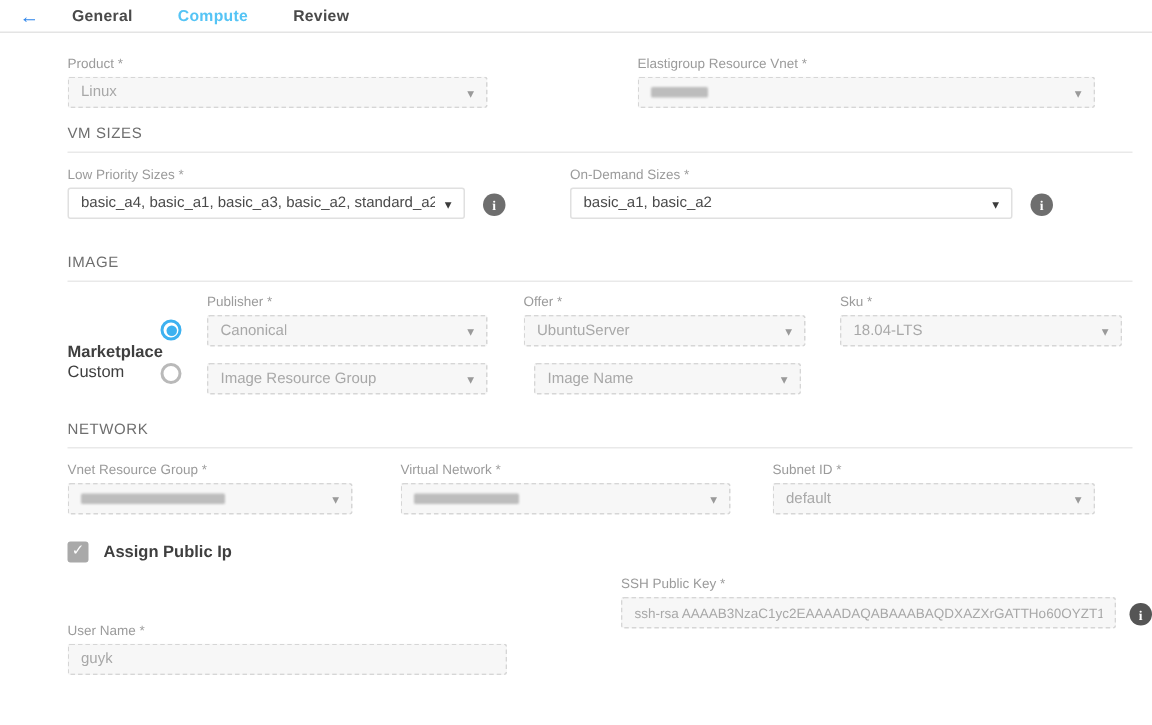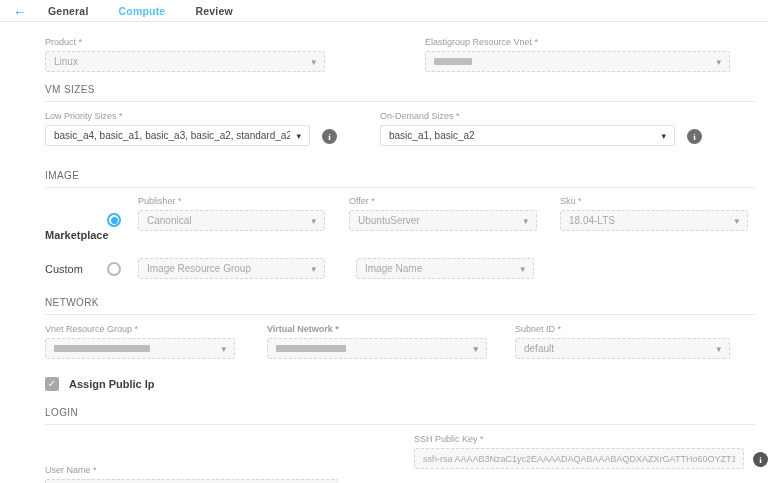--- a/index.html
+++ b/index.html
@@ -123,21 +123,21 @@
     </div>
     <div class="fg w188" style="margin-left:23px;">
       <label>Sku *</label>
       <div class="select disabled">
         <span class="val">18.04-LTS</span>
         <span class="caret">▾</span>
       </div>
     </div>
   </div>
 
-  <div class="row" style="margin-top:17px; align-items:center;">
+  <div class="row" style="margin-top:1px; ">
     <div class="choice-label" style="width:62px; font-weight:normal;">Custom</div>
     <div style="width:31px;">
         <span class="radio"></span>
       </div>
     <div class="select disabled w187">
       <span class="val">Image Resource Group</span>
       <span class="caret">▾</span>
     </div>
     <div class="select disabled w178" style="margin-left:31px;">
       <span class="val">Image Name</span>
@@ -148,42 +148,41 @@
   <div class="section" style="margin-top:18px;">NETWORK</div>
 
   <div class="row" style="margin-top:9px;">
     <div class="fg w190">
       <label>Vnet Resource Group *</label>
       <div class="select disabled">
         <span class="redacted red-lg"></span>
         <span class="caret">▾</span>
       </div>
     </div>
-    <div class="fg w220" style="margin-left:32px;font-weight:bold;">
+    <div class="fg w220" style="margin-left:32px;">
       <label>Virtual Network *</label>
       <div class="select disabled">
         <span class="redacted red-md"></span>
         <span class="caret">▾</span>
       </div>
     </div>
     <div class="fg w215" style="margin-left:28px;">
       <label>Subnet ID *</label>
       <div class="select disabled">
         <span class="val">default</span>
         <span class="caret">▾</span>
       </div>
     </div>
   </div>
 
   <div class="row" style="margin-top:18px; align-items:center;">
     <span class="checkbox"><span>✓</span></span>
     <span class="choice-label" style="margin-left:10px;">Assign Public Ip</span>
   </div>
 
-  <div class="section" style="margin-top:16px;">LOGIN</div>
 
   <div class="row" style="margin-top:9px;">
     <div class="fg w298">
       <label>User Name *</label>
       <div class="textfield disabled">
         <span class="val">guyk</span>
       </div>
     </div>
     <div class="fg w330" style="margin-left:76px;">
       <label>SSH Public Key *</label>

